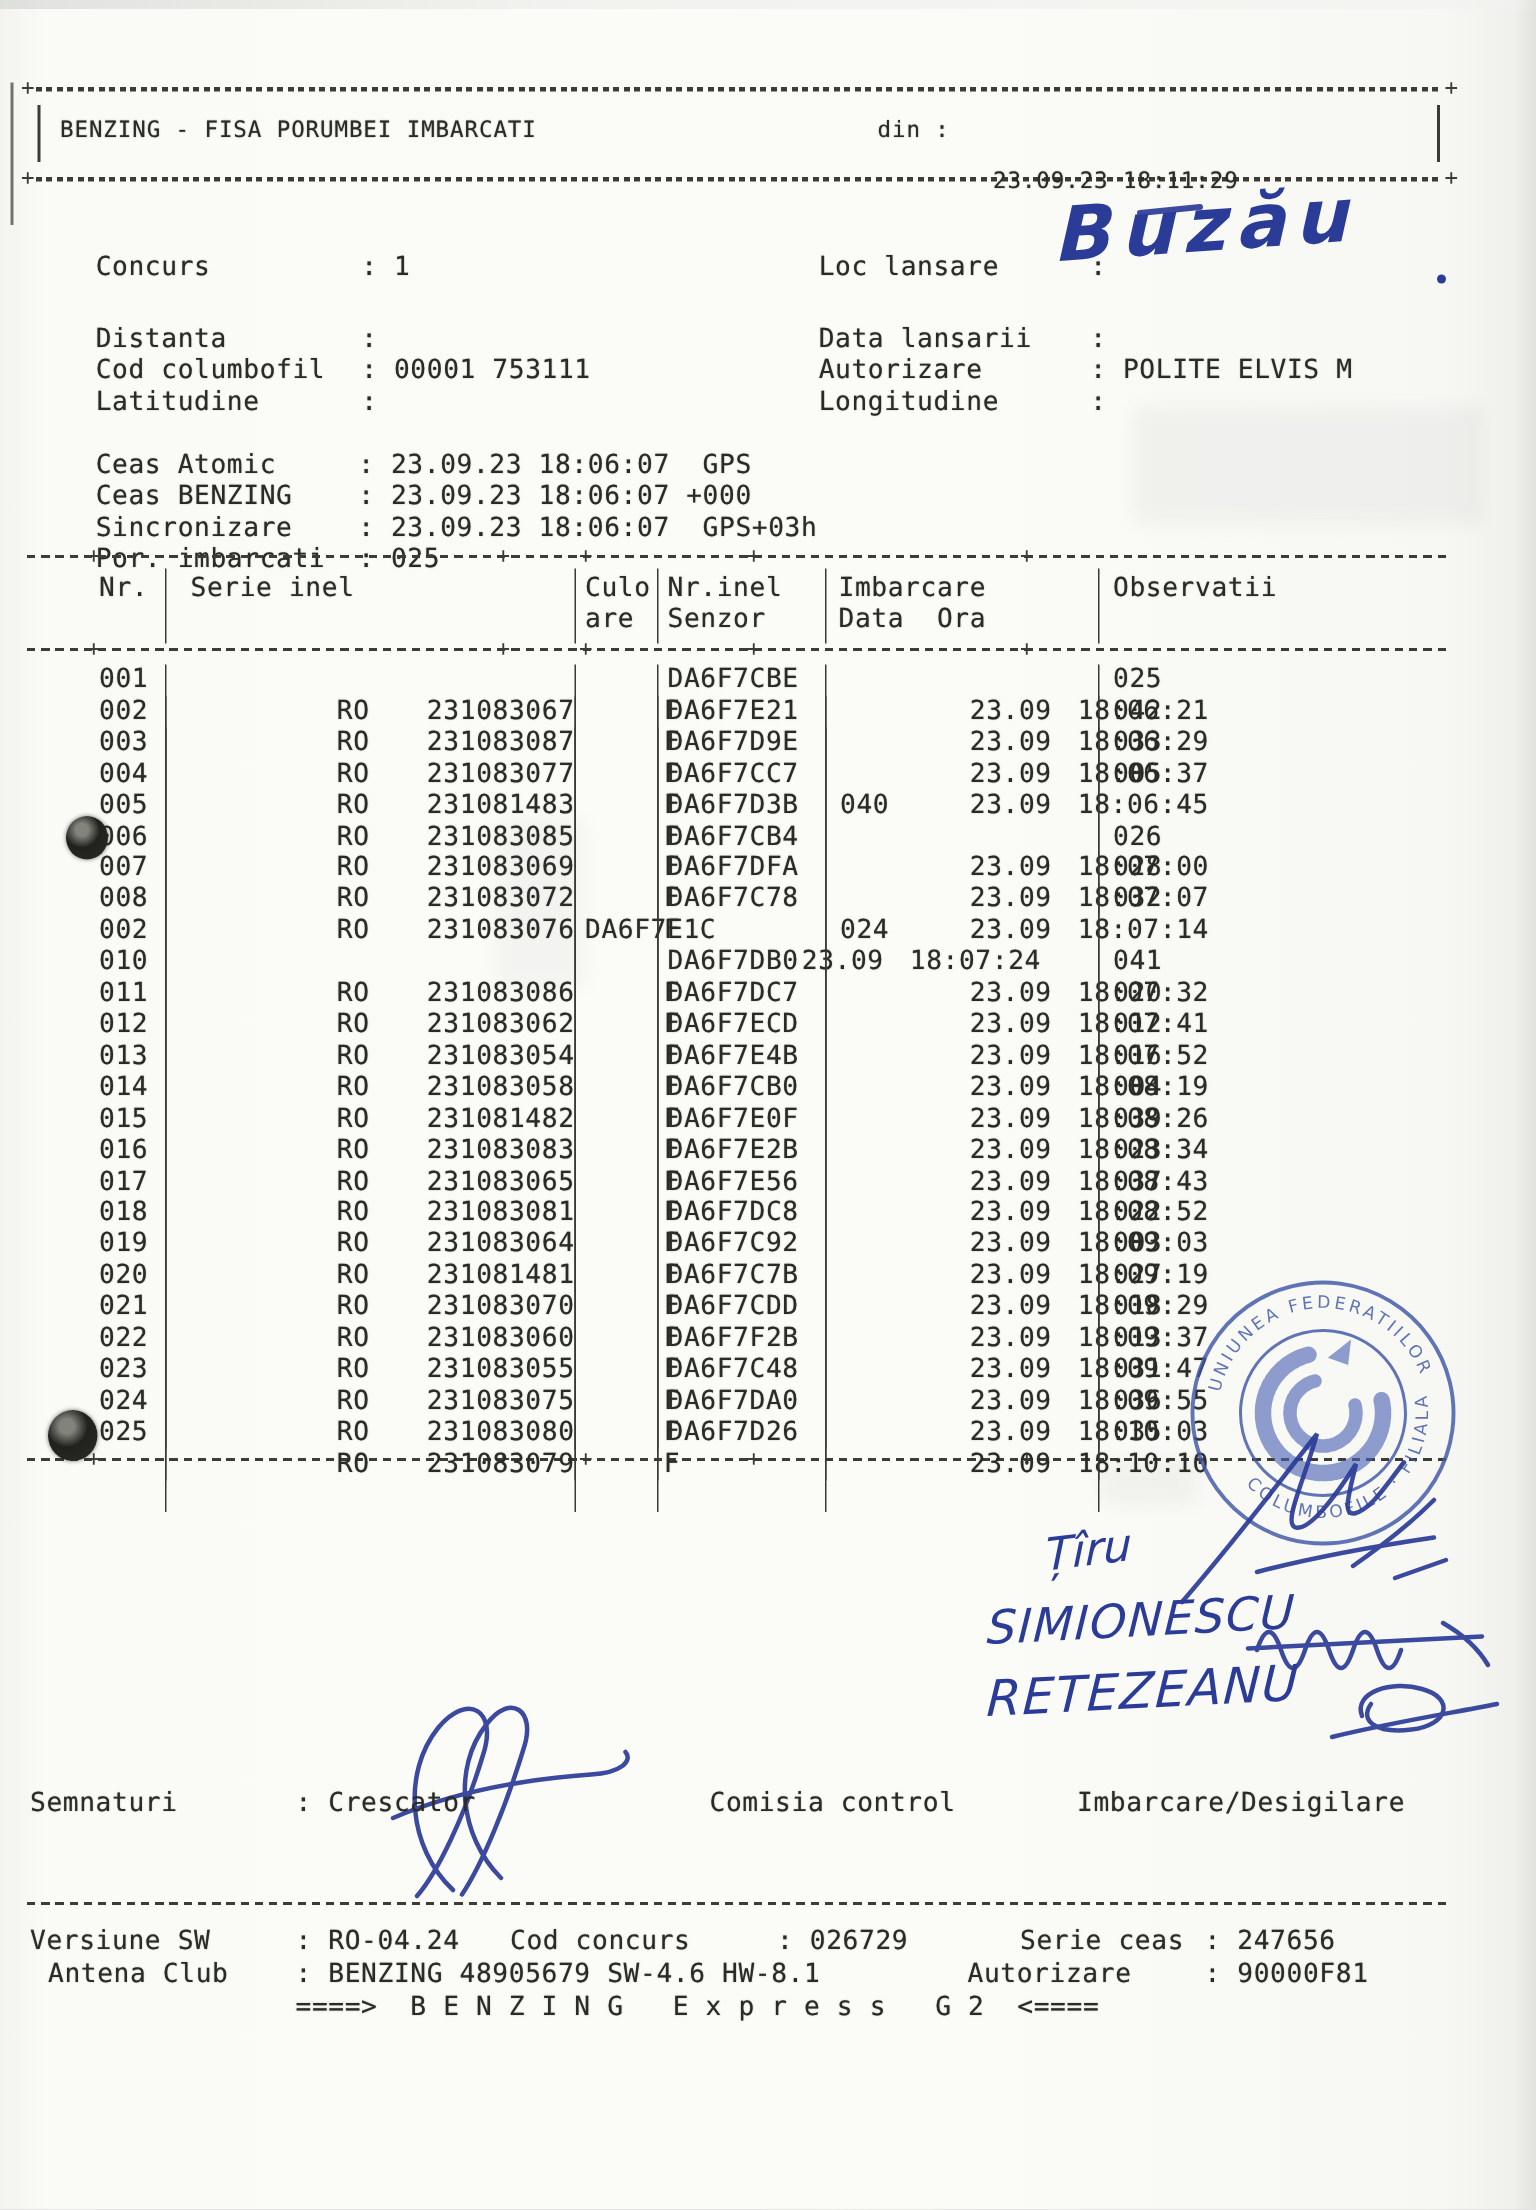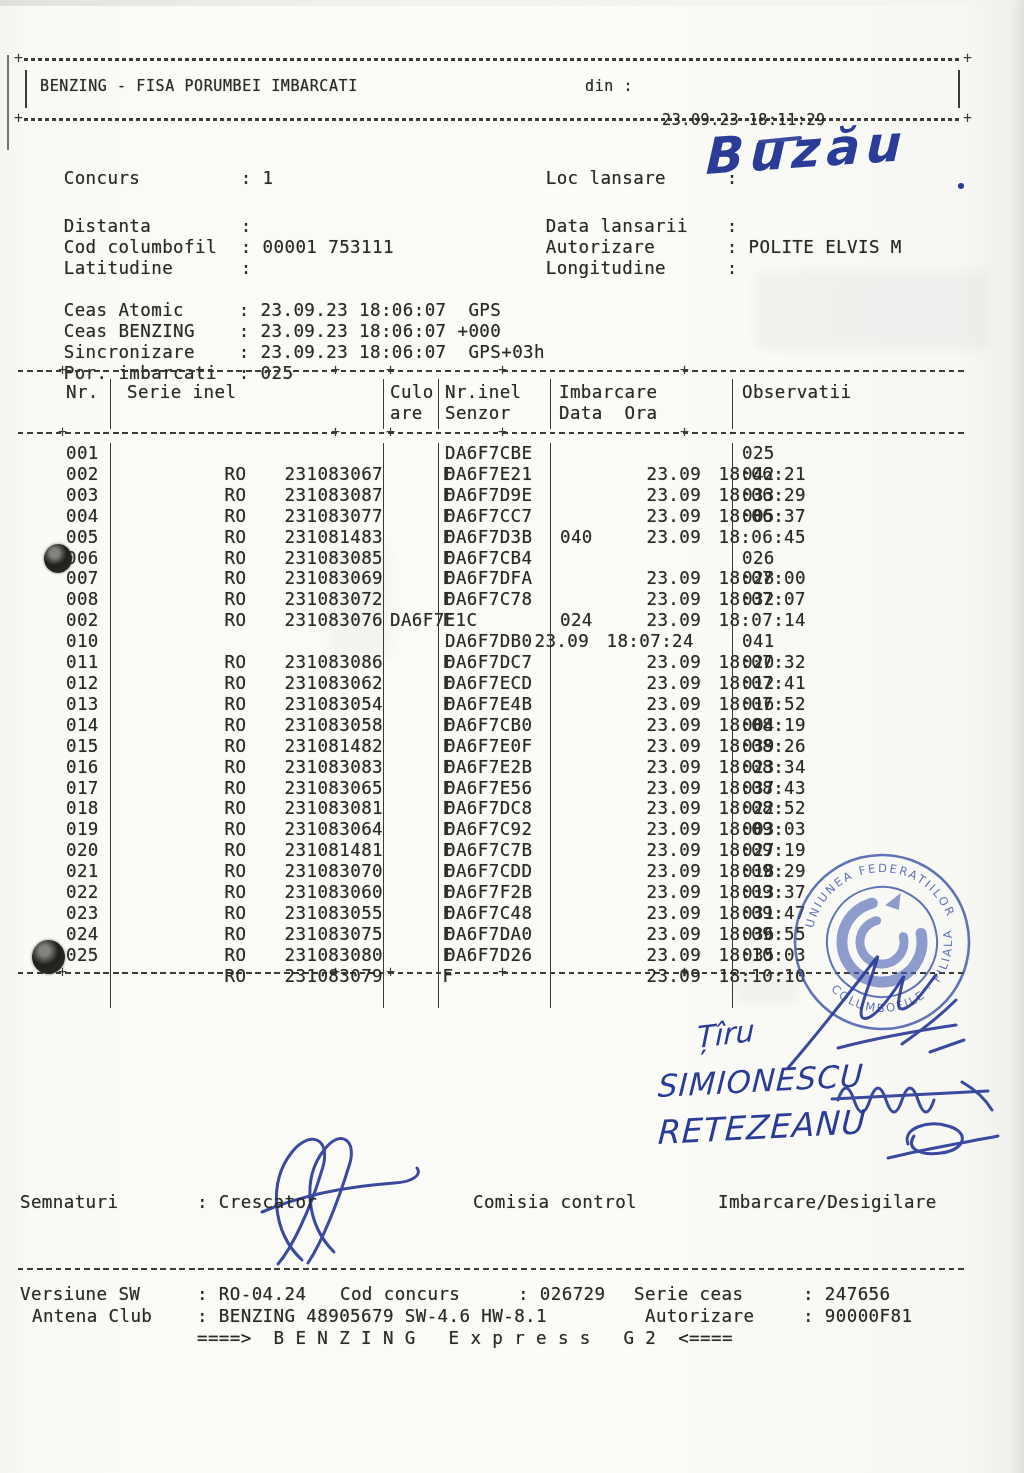--- a/index.html
+++ b/index.html
@@ -535,21 +535,21 @@
   <div class="abs mono" style="left:197px;top:1192px;">: Crescator</div>
   <div class="abs mono" style="left:473px;top:1192px;">Comisia control</div>
   <div class="abs mono" style="left:718px;top:1192px;">Imbarcare/Desigilare</div>
 
   <div class="dash" style="left:18px;top:1268px;width:946px;"></div>
 
   <div class="abs mono" style="left:20px;top:1284px;">Versiune SW</div>
   <div class="abs mono" style="left:197px;top:1284px;">: RO-04.24</div>
   <div class="abs mono" style="left:340px;top:1284px;">Cod concurs</div>
   <div class="abs mono" style="left:518px;top:1284px;">: 026729</div>
-  <div class="abs mono" style="left:634px;top:1284px;">Serie ceas</div>
+  <div class="abs mono" style="left:680px;top:1284px;">Serie ceas</div>
   <div class="abs mono" style="left:803px;top:1284px;">: 247656</div>
 
   <div class="abs mono" style="left:32px;top:1306px;">Antena Club</div>
   <div class="abs mono" style="left:197px;top:1306px;">: BENZING 48905679 SW-4.6 HW-8.1</div>
   <div class="abs mono" style="left:645px;top:1306px;">Autorizare</div>
   <div class="abs mono" style="left:803px;top:1306px;">: 90000F81</div>
 
   <div class="abs mono" style="left:197px;top:1328px;">====&gt;  B E N Z I N G   E x p r e s s   G 2  &lt;====</div>
 
 </div>

